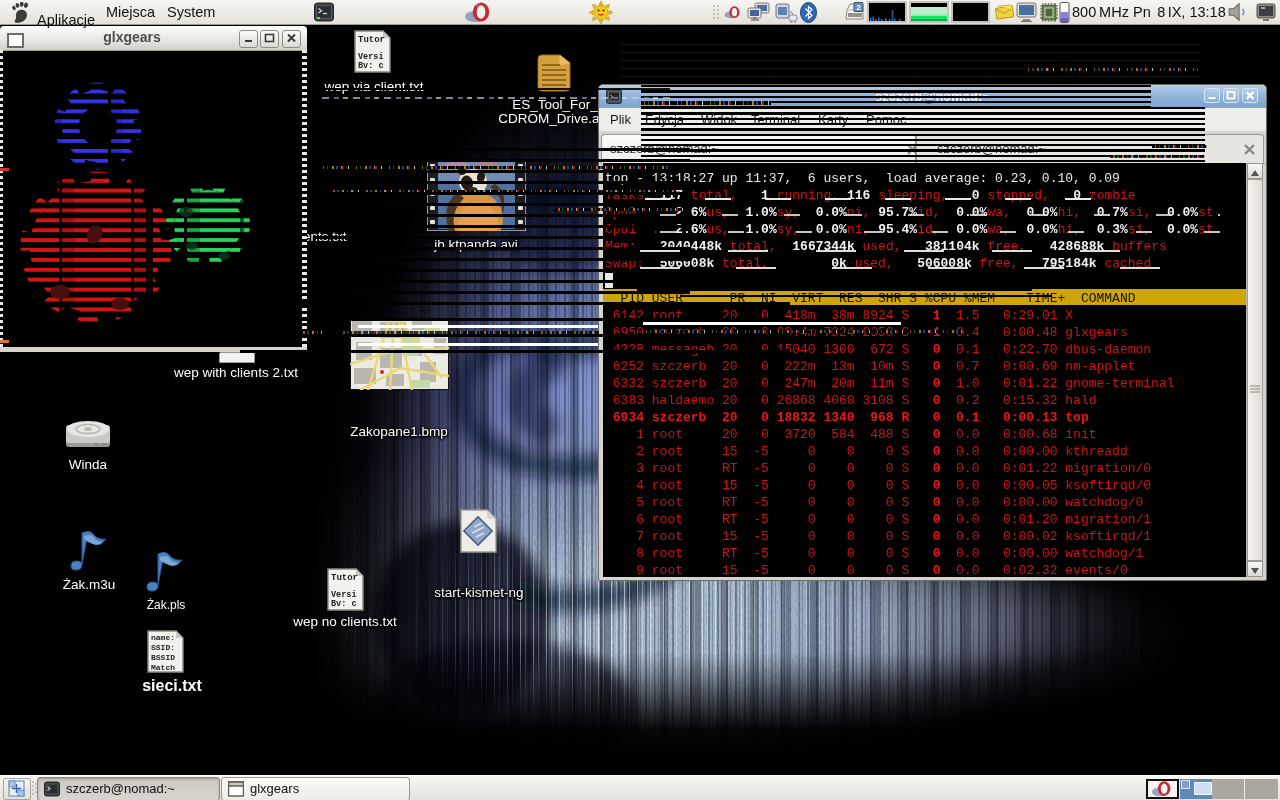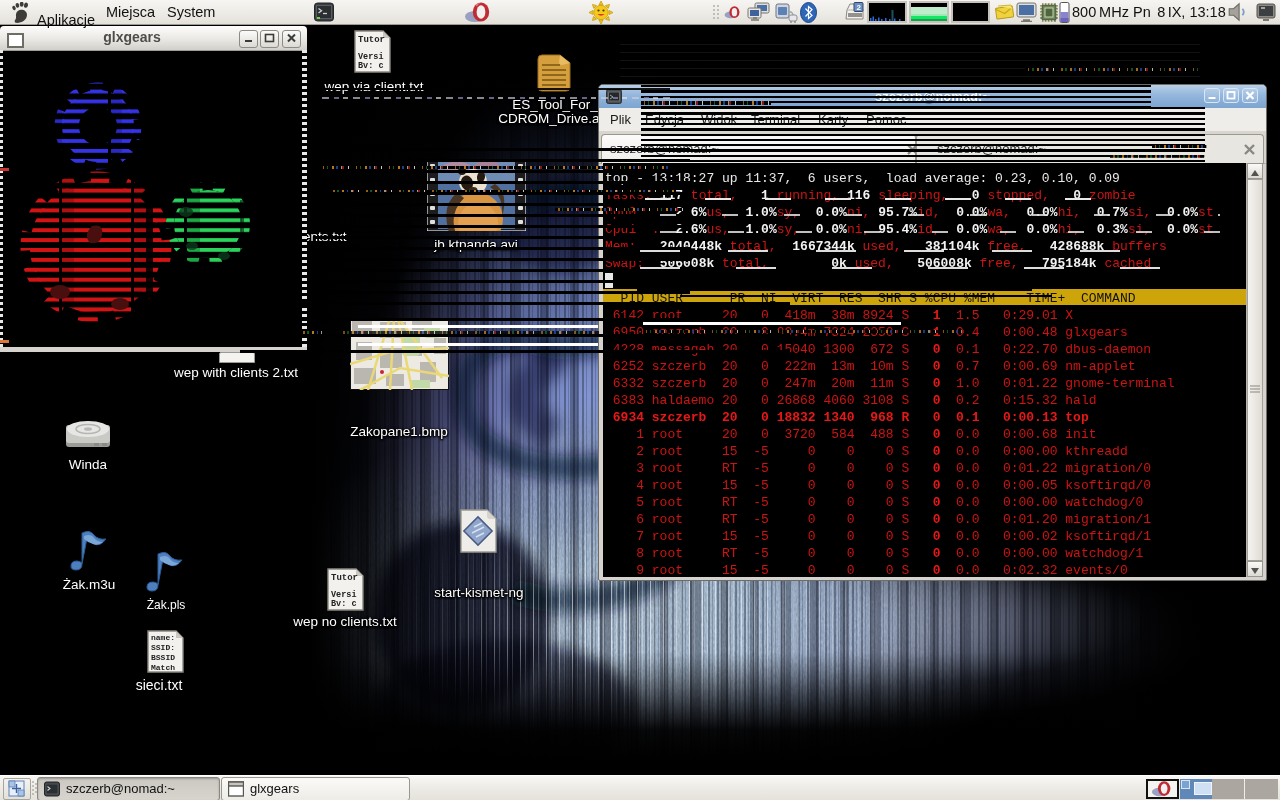--- a/index.html
+++ b/index.html
@@ -197,21 +197,21 @@
 </svg>
 <div class="lbl" style="left:224px;top:79px;width:300px;font-size:13.5px;">wep via client.txt</div>
 <div class="lbl" style="left:405px;top:97px;width:300px;font-size:13.5px;">ES_Tool_For_</div>
 <div class="lbl" style="left:399px;top:111px;width:300px;font-size:13.5px;">CDROM_Drive.a</div>
 <div class="lbl" style="left:326px;top:237px;width:300px;font-size:13.5px;">jb ktpanda.avi</div>
 <div class="lbl" style="left:249px;top:396px;width:300px;font-size:13.5px;margin-top:28px;">Zakopane1.bmp</div>
 <div class="lbl" style="left:86px;top:365px;width:300px;font-size:13.5px;">wep with clients 2.txt</div>
 <div class="lbl" style="left:-62px;top:457px;width:300px;font-size:13.5px;">Winda</div>
 <div class="lbl" style="left:-61px;top:577px;width:300px;font-size:13.5px;">Żak.m3u</div>
 <div class="lbl" style="left:16px;top:598px;width:300px;font-size:12px;">Żak.pls</div>
-<div class="lbl" style="left:9px;top:677px;width:300px;font-size:14px;">sieci.txt</div>
+<div class="lbl" style="left:22px;top:677px;width:300px;font-size:16px;font-weight:bold;">sieci.txt</div>
 <div class="lbl" style="left:329px;top:585px;width:300px;font-size:13.5px;">start-kismet-ng</div>
 <div class="lbl" style="left:195px;top:614px;width:300px;font-size:13.5px;">wep no clients.txt</div>
 <div class="lbl" style="left:303px;top:229px;width:60px;text-align:left;overflow:hidden;">ents.txt</div>
 <div class="abs" style="left:0;top:26px;width:307px;height:326px;z-index:4;background:#000;">
  <div class="abs" style="left:0;top:0;width:307px;height:24px;background:linear-gradient(#fdfdfc,#e9e8e4 55%,#d2d0ca);border-bottom:1px solid #a09d97;border-radius:4px 4px 0 0;"></div>
  <div class="abs" style="left:7px;top:7px;width:13px;height:11px;background:#fff;border:2px solid #6e6c66;"></div>
  <div class="abs" style="left:0;top:3px;width:264px;text-align:center;font-size:14px;font-weight:bold;color:#4f4d49;">glxgears</div>
  <div class="tbtn" style="left:239px;top:4px;">
       <svg width="15" height="14">
         <path d="M4 10 h7" stroke="#3c3b37" stroke-width="2"></path>

